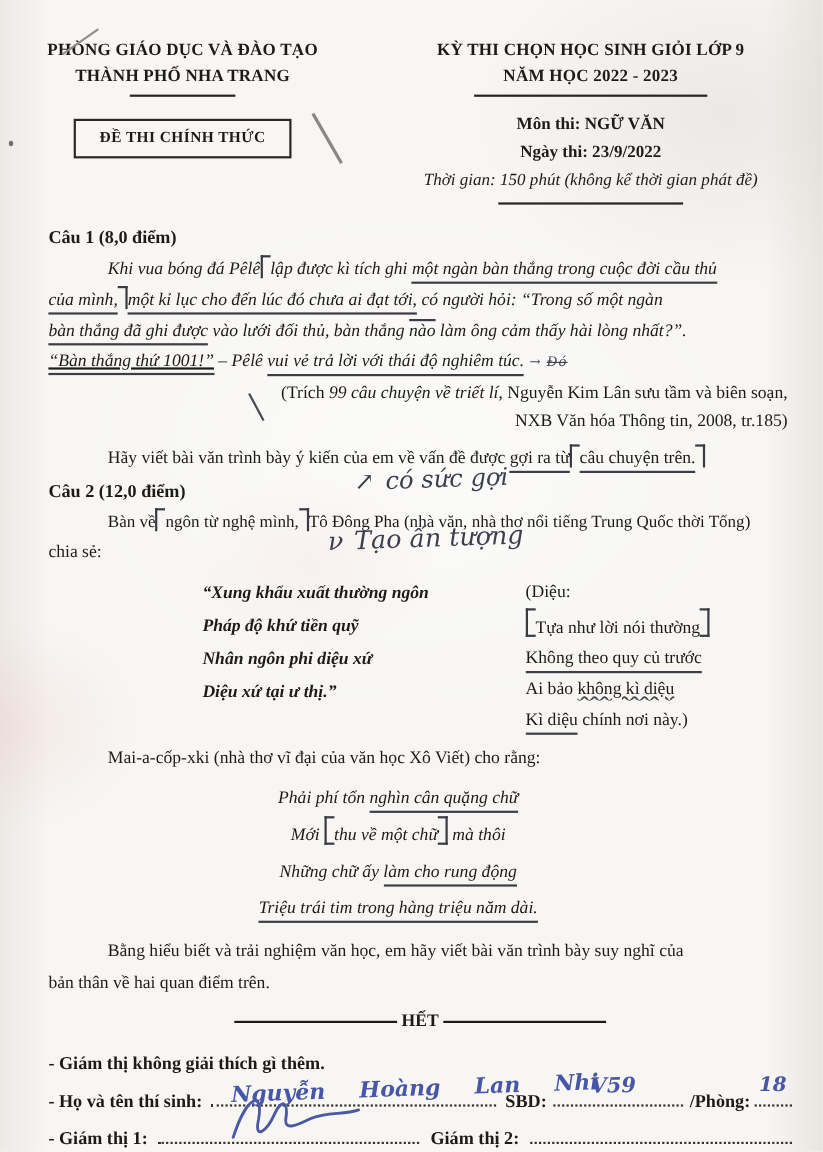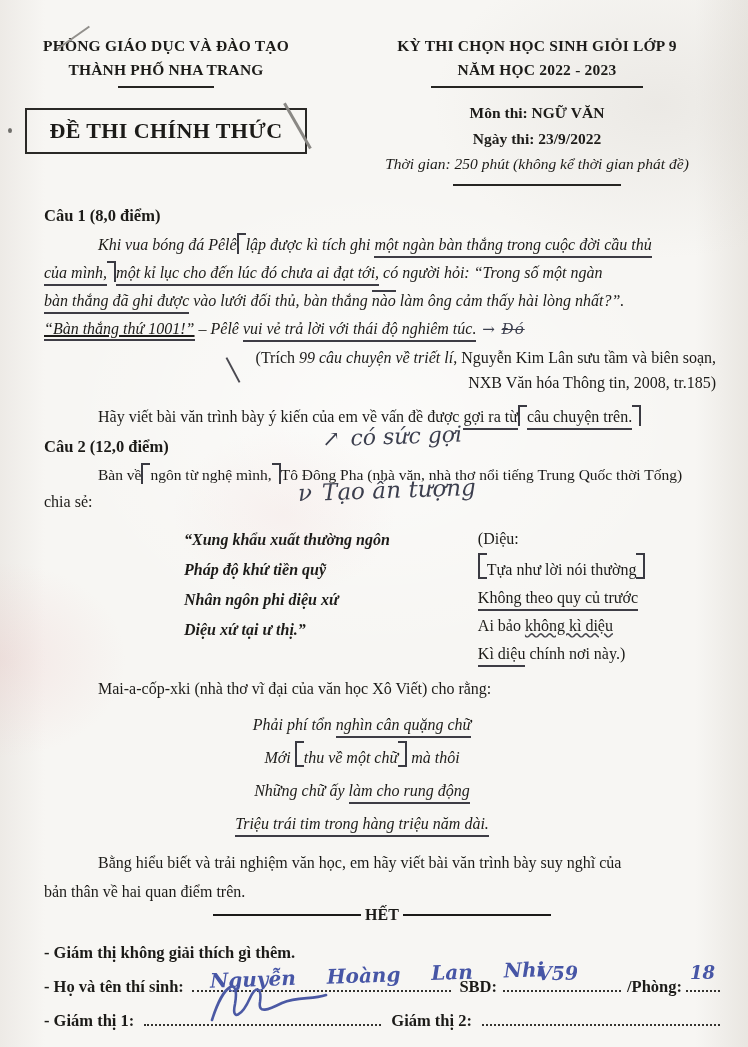--- a/index.html
+++ b/index.html
@@ -12,21 +12,21 @@
       radial-gradient(ellipse 160px 120px at 38% 49%, rgba(235,190,190,.14), transparent 70%),
       radial-gradient(ellipse 420px 320px at 50% 40%, rgba(255,255,255,.55), transparent 75%),
       linear-gradient(90deg,#edeae6,#f7f6f3 6%,#f7f6f3 93%,#e9e6e1),
       #f5f4f1;
   }
   .hdr{display:flex;padding-top:34px;}
   .h-left{width:332px;text-align:center;}
   .h-right{flex:1;text-align:center;padding-right:6px;}
   .h-bold{font-weight:bold;font-size:15.5px;line-height:24px;letter-spacing:.2px;}
   .rule{height:2px;background:#262522;margin:4px auto 0;}
-  .exam-box{display:inline-block;border:2px solid #2a2926;padding:8px 22px;font-weight:bold;font-size:22px;margin-top:20px;letter-spacing:.4px;}
+  .exam-box{display:inline-block;border:2px solid #2a2926;padding:8px 22px;font-weight:bold;font-size:14px;margin-top:20px;letter-spacing:.4px;}
   .h-info{font-weight:bold;font-size:15.5px;line-height:26px;margin-top:12px;}
   .h-time{font-style:italic;font-size:15.5px;line-height:24px;}
   .body{padding:0 28px 0 44px;font-size:16px;}
   .qhead{font-weight:bold;font-size:16.5px;}
   .qhead1{margin-top:20px;}
   .p1{font-style:italic;margin-top:5px;}
   .p1 .ln{line-height:28px;white-space:nowrap;}
   .ind{text-indent:54px;}
   .src{text-align:right;line-height:25px;margin-top:2px;padding-right:4px;}
   .task{margin-top:8px;line-height:28px;}
@@ -36,21 +36,21 @@
   .poems{display:flex;margin-top:10px;}
   .poem1{margin-left:140px;font-style:italic;}
   .poem1 .ln{line-height:30px;font-weight:bold;}
   .trans{margin-left:88px;}
   .trans .ln{line-height:28px;}
   .mayak{margin-top:8px;line-height:26px;}
   .poem2{text-align:center;font-style:italic;margin-top:6px;padding-right:40px;}
   .poem2 .ln{line-height:33px;}
   .closing{margin-top:8px;}
   .closing .ln{line-height:29px;}
-  .het{display:flex;align-items:center;justify-content:center;margin-top:0;gap:2px;}
+  .het{display:flex;align-items:center;justify-content:center;margin-top:12px;gap:2px;}
   .hline{width:148px;height:2px;background:#1b1a18;}
   .het-txt{font-weight:bold;font-size:16px;padding:0 2px;}
   .footer{margin-top:12px;font-weight:bold;font-size:16.5px;}
   .f-row{display:flex;align-items:baseline;line-height:34px;}
   .dots{display:inline-block;position:relative;border-bottom:2.5px dotted #34332f;height:14px;}
   .grow{flex:1;}
   .u{border-bottom:2px solid #3e3d45;padding-bottom:3px;}
   .uu{text-decoration:underline;text-decoration-thickness:2px;border-bottom:2px solid #3e3d45;padding-bottom:2px;font-style:italic;}
   .wavy{text-decoration:underline;text-decoration-style:wavy;text-decoration-color:#4a4950;}
   .ov{border-top:2px solid #3e3d45;}
@@ -92,33 +92,33 @@
       <div class="h-bold">THÀNH PHỐ NHA TRANG</div>
       <div class="rule" style="width:96px;"></div>
       <div class="exam-box">ĐỀ THI CHÍNH THỨC</div>
     </div>
     <div class="h-right">
       <div class="h-bold">KỲ THI CHỌN HỌC SINH GIỎI LỚP 9</div>
       <div class="h-bold">NĂM HỌC 2022 - 2023</div>
       <div class="rule" style="width:212px;"></div>
       <div class="h-info">Môn thi: NGỮ VĂN</div>
       <div class="h-info" style="margin-top:0;">Ngày thi: 23/9/2022</div>
-      <div class="h-time">Thời gian: 250 phút (không kể thời gian phát đề)</div>
+      <div class="h-time">Thời gian: 150 phút (không kể thời gian phát đề)</div>
       <div class="rule" style="width:168px;margin-top:8px;"></div>
     </div>
   </div>
 
   <div class="body">
 
     <div class="qhead qhead1">Câu 1 (8,0 điểm)</div>
     <div class="p1">
       <div class="ln ind"><span>Khi vua bóng đá Pêlê</span><span class="pb pbo"></span><span>lập được kì tích ghi </span><span class="u">một ngàn bàn thắng trong cuộc đời cầu thủ</span></div>
       <div class="ln"><span class="u">của mình,</span><span class="pb pbc"></span><span class="u">một kỉ lục cho đến lúc đó chưa ai đạt tới,</span><span> có người hỏi: “Trong số một ngàn</span></div>
       <div class="ln"><span class="u">bàn thắng đã ghi được</span><span> vào lưới đối thủ, bàn thắng </span><span class="ov">nào</span><span> làm ông cảm thấy hài lòng nhất?”.</span></div>
-      <div class="ln"><span class="uu">“Bàn thắng thứ 1001!”</span><span> – Pêlê </span><span class="u">vui vẻ trả lời với thái độ nghiêm túc.</span><span class="hand-pen" style="font-size:15px;font-style:italic;"> <span>→</span> <span class="strike">Đó</span></span></div>
+      <div class="ln"><span class="uu">“Bàn thắng thứ 1001!”</span><span> – Pêlê </span><span class="u">vui vẻ trả lời với thái độ nghiêm túc.</span><span class="hand-pen" style="font-size:12px;font-style:italic;"> <span>→</span> <span class="strike">Đó</span></span></div>
     </div>
     <div class="src">
       <div><span>(Trích </span><span style="font-style:italic;">99 câu chuyện về triết lí</span><span>, Nguyễn Kim Lân sưu tầm và biên soạn,</span></div>
       <div>NXB Văn hóa Thông tin, 2008, tr.185)</div>
     </div>
     <div class="task ind"><span>Hãy viết bài văn trình bày ý kiến của em về vấn đề được </span><span class="u">gợi ra từ</span><span class="pb pbo"></span><span class="u">câu chuyện trên.</span><span class="pb pbc"></span></div>
 
     <div class="qhead qhead2">Câu 2 (12,0 điểm)</div>
     <div class="q2intro ind"><span>Bàn về</span><span class="pb pbo"></span><span>ngôn từ nghệ mình,</span><span class="pb pbc"></span><span>Tô Đông Pha (nhà văn, nhà thơ nổi tiếng Trung Quốc thời Tống)</span></div>
     <div class="chia">chia sẻ:</div>

